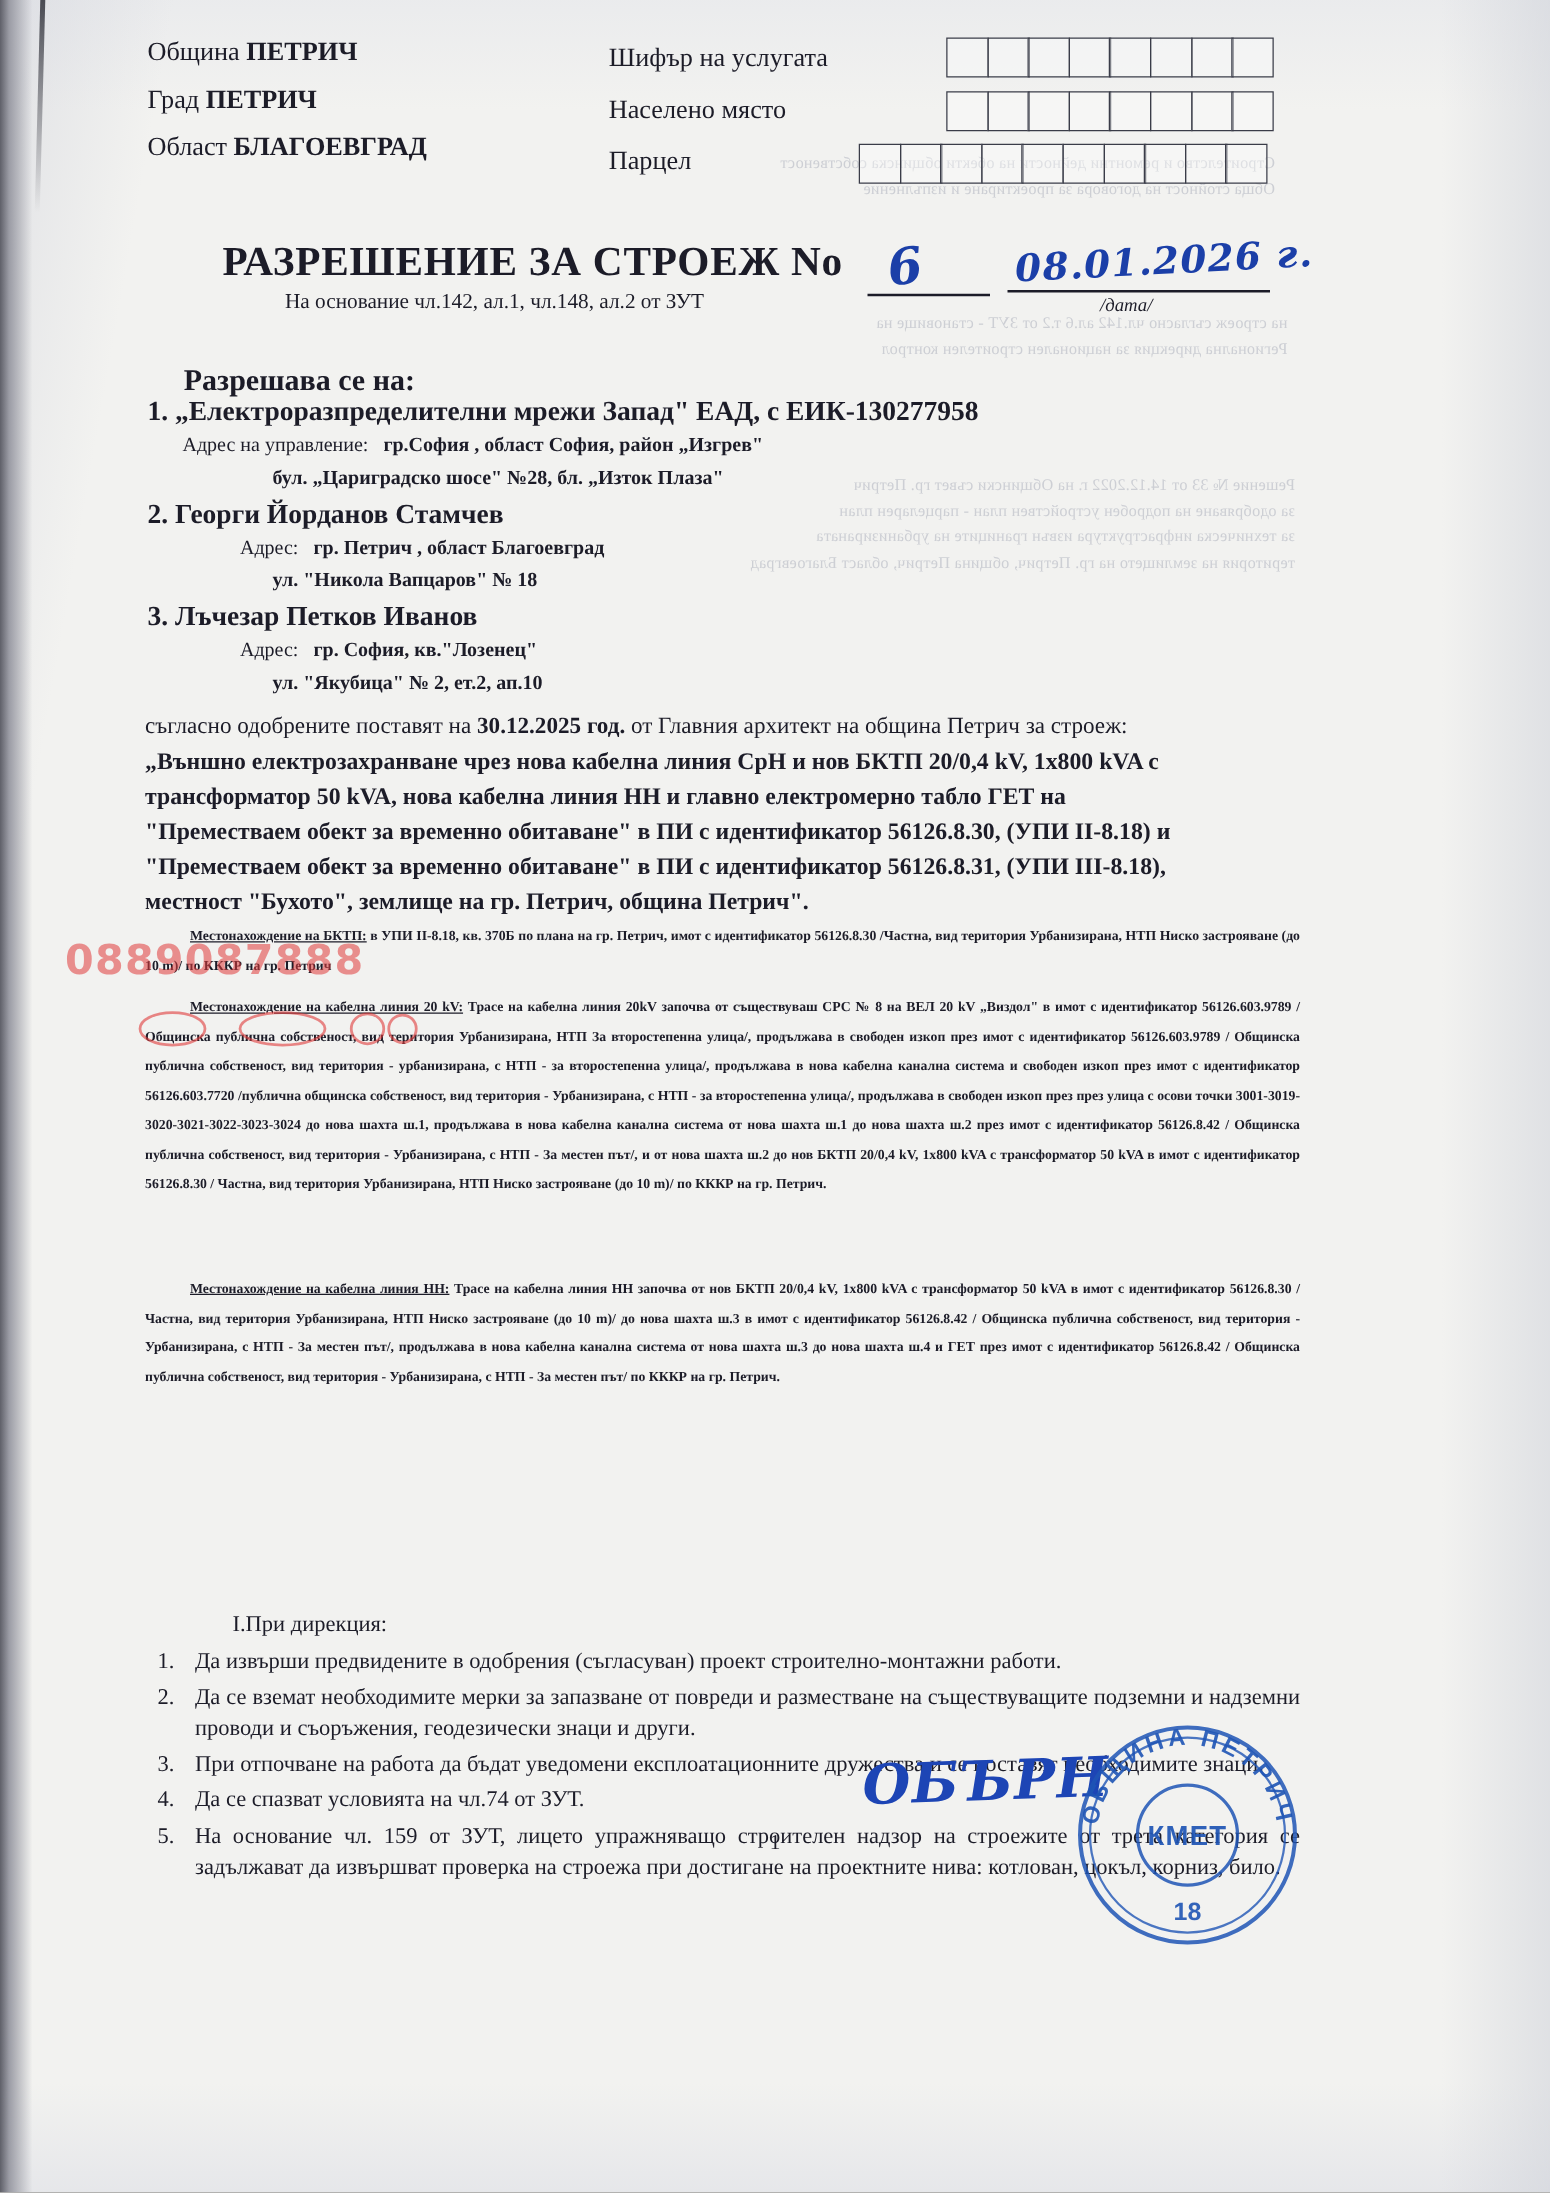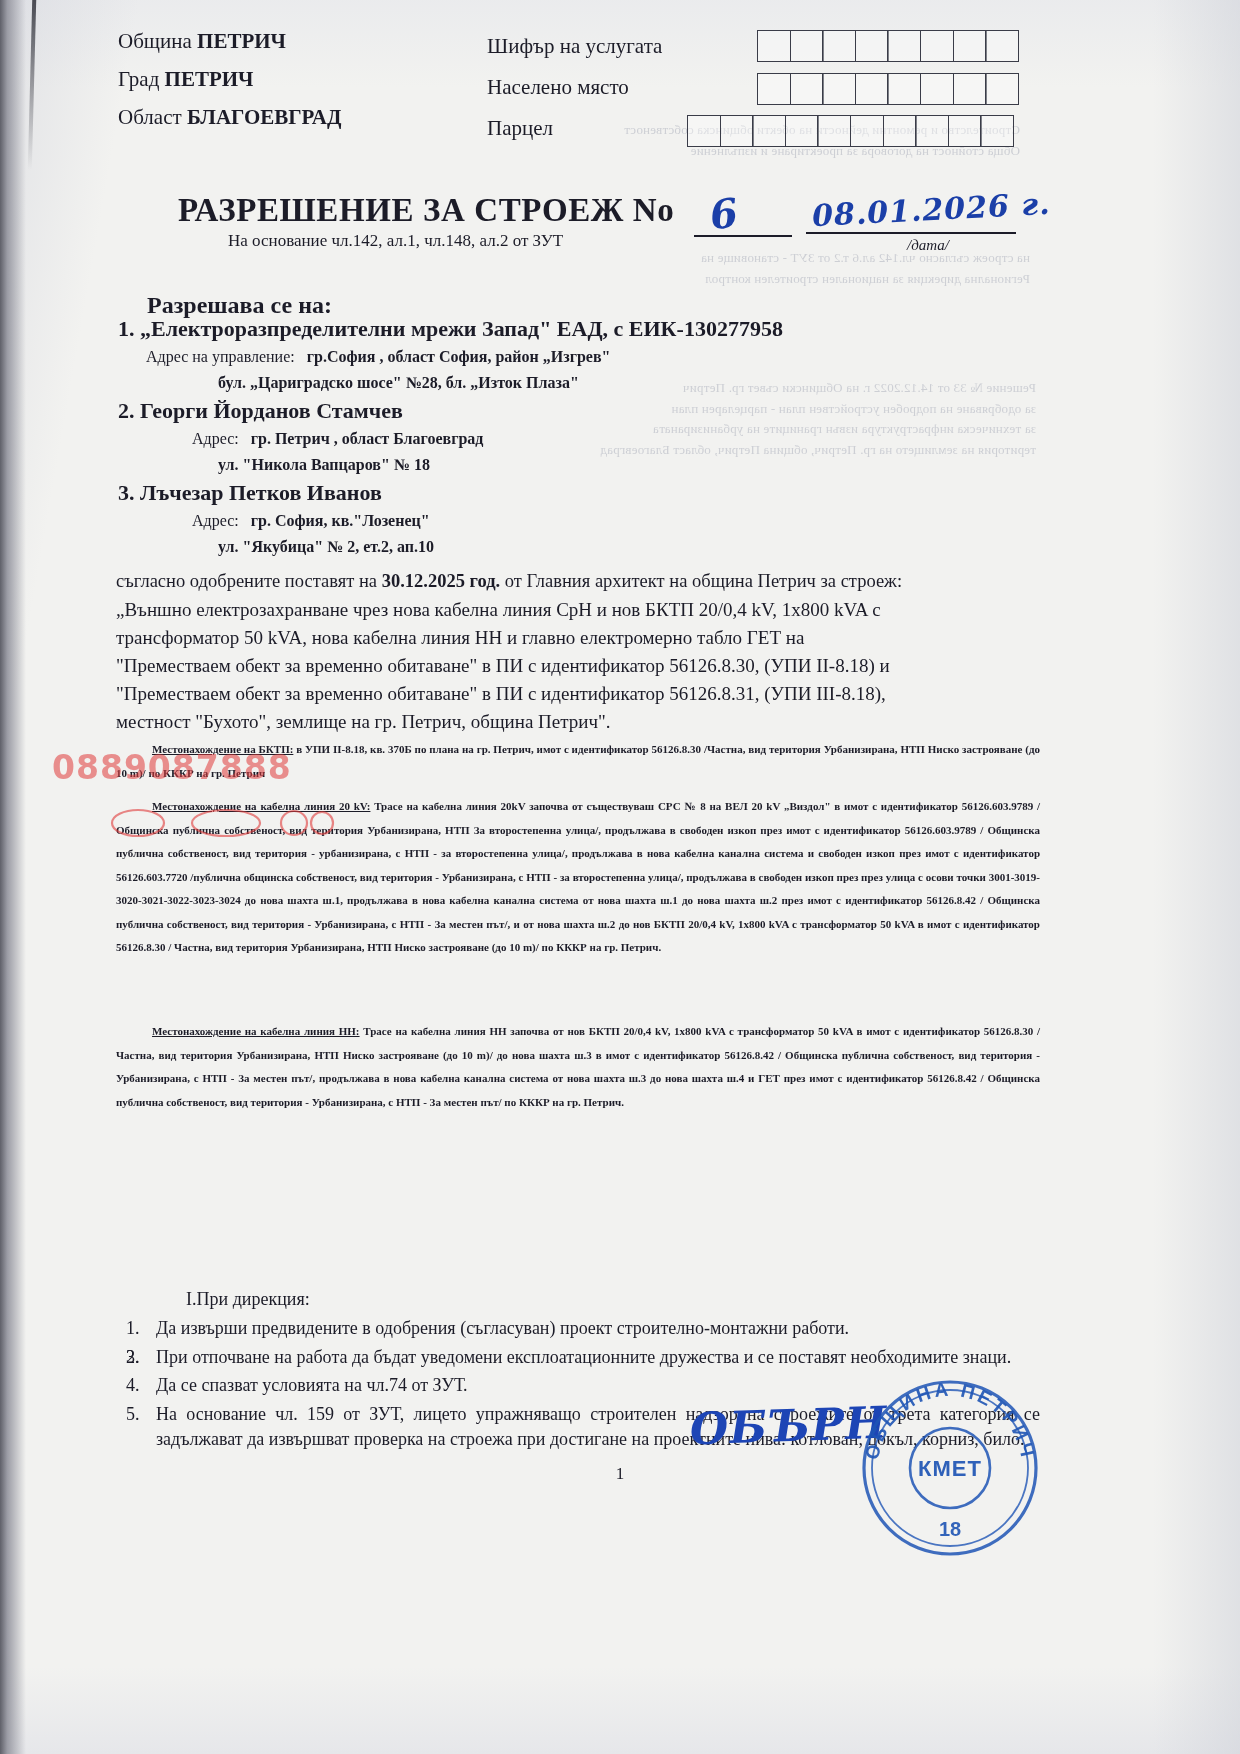--- a/index.html
+++ b/index.html
@@ -100,21 +100,21 @@
   .hw-date { left: 812px; top: 192px; font-size: 30px; transform: rotate(-3deg); letter-spacing: 1px; }
   .rule {
     position: absolute;
     height: 2px;
     background: #1c1c28;
   }
   #rule-num { left: 694px; top: 235px; width: 98px; }
   #rule-date { left: 806px; top: 232px; width: 210px; }
   .date-label {
     position: absolute;
-    left: 907px; top: 237px;
+    left: 880px; top: 237px;
     font-size: 15px;
     font-style: italic;
   }
 
   
   .sec-label {
     position: absolute;
     left: 118px; top: 292px;
     font-size: 24px;
     font-weight: bold;
@@ -147,21 +147,21 @@
   }
   .p-intro {
     top: 568px;
     font-size: 18.5px;
     line-height: 27px;
     text-align: justify;
   }
   .p-intro .b { font-weight: bold; }
   .p-title-lines {
     font-size: 19px;
-    font-weight: normal;
+    font-weight: bold;
     line-height: 28px;
     text-align: justify;
   }
   .loc-para {
     font-size: 11px;
     line-height: 23.5px;
     text-align: justify;
     text-indent: 36px;
   }
   .loc-para .hd {
@@ -398,20 +398,21 @@
   </div>
 
   <div class="cond-head">I.При дирекция:</div>
   <ol class="cond-list">
     <li>
       <span class="num">1.</span>
       <span>Да извърши предвидените в одобрения (съгласуван) проект строително-монтажни работи.</span>
     </li>
     <li>
       <span class="num">2.</span>
+      <span>Да се вземат необходимите мерки за запазване от повреди и разместване на съществуващите подземни и надземни проводи и съоръжения, геодезически знаци и други.</span>
     </li>
     <li>
       <span class="num">3.</span>
       <span>При отпочване на работа да бъдат уведомени експлоатационните дружества и се поставят необходимите знаци.</span>
     </li>
     <li>
       <span class="num">4.</span>
       <span>Да се спазват условията на чл.74 от ЗУТ.</span>
     </li>
     <li>

